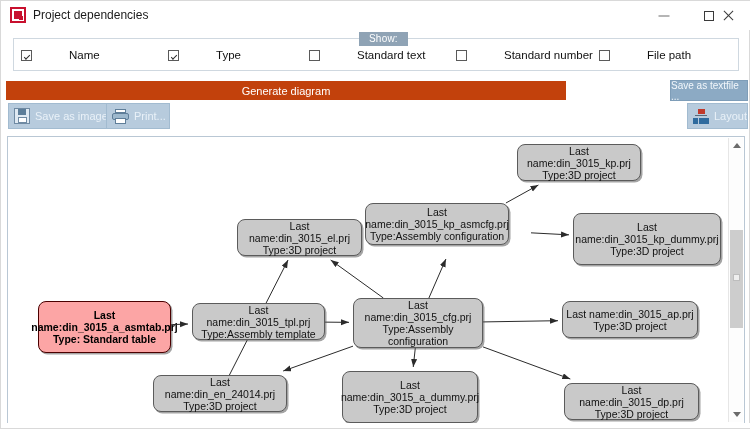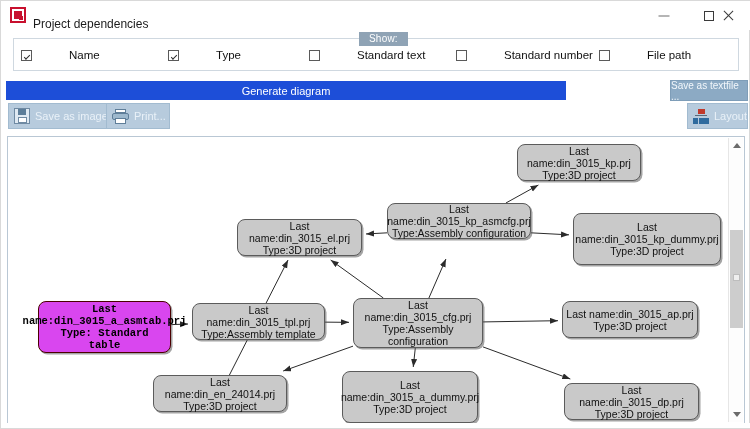--- a/index.html
+++ b/index.html
@@ -10,21 +10,21 @@
     font-size:11px;color:#1a1a1a;
     -webkit-font-smoothing:antialiased;
   }
   #app{position:relative;width:750px;height:429px;box-sizing:border-box;border:1px solid #d9d9d9;background:#fff;}
 
   
   .titlebar{position:absolute;left:0;top:0;width:750px;height:29px;background:#ffffff;}
   .title-icon{position:absolute;left:9px;top:6px;width:16px;height:16px;border:2px solid #c8102e;box-sizing:border-box;background:#ffffff;}
   .title-icon i{position:absolute;left:2px;top:2px;width:8px;height:8px;background:#c8102e;display:block;}
   .title-icon b{position:absolute;right:1px;bottom:1px;width:4px;height:4px;background:#c8102e;display:block;}
-  .title-text{position:absolute;left:32px;top:16px;font-size:12px;color:#1b1b1b;}
+  .title-text{position:absolute;left:32px;top:7px;font-size:12px;color:#1b1b1b;}
   .wbtn{position:absolute;top:0;width:45px;height:29px;cursor:default;}
   .wbtn span{position:absolute;left:50%;top:50%;}
   .wbtn-min{left:640px;}
   .wbtn-min span{width:11px;height:1px;background:#6d6d6d;transform:translate(-50%,-50%);}
   .wbtn-max{left:685px;}
   .wbtn-max span{width:10px;height:10px;border:1px solid #3a3a3a;box-sizing:border-box;transform:translate(-50%,-50%);}
   .wbtn-close{left:705px;width:44px;}
   .wbtn-close span{width:12px;height:12px;transform:translate(-50%,-50%);}
   .wbtn-close span:before,.wbtn-close span:after{content:"";position:absolute;left:0;top:5px;width:13px;height:1px;background:#3a3a3a;}
   .wbtn-close span:before{transform:rotate(45deg);}
@@ -34,21 +34,21 @@
   .groupbox{position:absolute;left:12px;top:37px;width:726px;height:33px;border:1px solid #cfd8e0;box-sizing:border-box;background:#fff;}
   .group-label{position:absolute;left:358px;top:31px;background:#8fa3b5;color:#ffffff;font-size:10px;padding:1px 10px 2px 10px;letter-spacing:.2px;}
   .chkrow{position:absolute;left:12px;top:37px;width:726px;height:33px;}
   .chk{position:absolute;top:10px;height:14px;display:flex;align-items:center;cursor:default;}
   .chk .box{width:11px;height:11px;border:1px solid #5a5a5a;box-sizing:border-box;background:#fff;position:relative;flex:none;}
   .chk .box.on:after{content:"";position:absolute;left:2px;top:4px;width:5px;height:2px;border-left:1.4px solid #2b2b2b;border-bottom:1.4px solid #2b2b2b;transform:rotate(-45deg);}
   .chk .lbl{margin-left:7px;font-size:11.5px;color:#111;white-space:nowrap;padding-left:30px;}
   .chk1{left:8px;} .chk2{left:155px;} .chk3{left:296px;} .chk4{left:443px;} .chk5{left:586px;}
 
   
-  .gen-btn{position:absolute;left:5px;top:80px;width:560px;height:19px;background:#1d4ed8;color:#fff;font-size:11px;display:flex;align-items:center;justify-content:center;cursor:default;}
+  .gen-btn{position:absolute;left:5px;top:80px;width:560px;height:19px;background:#c2410c;color:#fff;font-size:11px;display:flex;align-items:center;justify-content:center;cursor:default;}
   .txt-btn{position:absolute;left:669px;top:79px;width:78px;height:21px;background:#8caac4;color:#f2f7fb;font-size:10px;display:flex;align-items:center;justify-content:center;cursor:default;border:1px solid #7e9db8;box-sizing:border-box;}
 
   .tool{position:absolute;top:102px;height:26px;background:#b7cbdd;border:1px solid #a2bbd0;box-sizing:border-box;display:flex;align-items:center;cursor:default;}
   .tool .tlbl{font-size:11px;color:#e9f1f8;margin-left:5px;margin-right:8px;white-space:nowrap;}
   .tool-save{left:7px;width:116px;}
   .tool-print{left:105px;width:64px;}
   .tool-layout{left:686px;width:61px;}
 
   .ic{flex:none;margin-left:5px;position:relative;}
   
@@ -72,21 +72,21 @@
   
   .canvas{position:absolute;left:6px;top:135px;width:738px;height:288px;border:1px solid #b9c7d4;box-sizing:border-box;background:#ffffff;overflow:hidden;}
   .diagram{position:absolute;left:0;top:0;width:720px;height:286px;}
   .svg-edges{position:absolute;left:0;top:0;width:720px;height:286px;}
 
   .node{position:absolute;background:#c9c9c9;border:1px solid #5b5b5b;border-radius:8px;box-sizing:border-box;
         display:flex;flex-direction:column;align-items:center;justify-content:center;text-align:center;
         box-shadow:1.5px 1.5px 0 rgba(90,90,90,.55);cursor:default;}
   .node .l1{font-size:10.5px;color:#111;line-height:12px;padding:0 3px;}
   .node .l2{font-size:10.5px;color:#111;line-height:12px;padding:0 3px;}
-  .node.red{background:#d946ef;border-color:#4a0000;font-family:Liberation Mono, monospace;}
+  .node.red{background:#fca5a5;border-color:#4a0000;}
   .node.red .l1,.node.red .l2{color:#000;font-weight:600;}
 
   
   .vsb{position:absolute;right:1px;top:1px;width:15px;bottom:1px;background:#fdfdfd;border-left:1px solid #e6e6e6;box-sizing:border-box;}
   .vsb .arw{position:absolute;left:0;width:15px;height:15px;display:flex;align-items:center;justify-content:center;}
   .vsb .arw.up{top:0;} .vsb .arw.dn{bottom:0;}
   .vsb .arw i{display:block;width:0;height:0;border-left:4px solid transparent;border-right:4px solid transparent;}
   .vsb .arw.up i{border-bottom:5px solid #6b6b6b;}
   .vsb .arw.dn i{border-top:5px solid #6b6b6b;}
   .vsb .thumb{position:absolute;left:1px;width:13px;top:92px;height:98px;background:#cdcdcd;}
@@ -199,21 +199,21 @@
           <div class="l2">Type:Assembly template</div>
         </div>
         <div class="node" style="left: 345px; top: 161px; width: 130px; height: 50px; justify-content: space-between;">
           <div class="l1">Last name:din_3015_cfg.prj</div>
           <div class="l2">Type:Assembly configuration</div>
         </div>
         <div class="node" style="left: 229px; top: 82px; width: 125px; height: 37px;">
           <div class="l1">Last name:din_3015_el.prj</div>
           <div class="l2">Type:3D project</div>
         </div>
-        <div class="node" style="left: 379px; top: 66px; width: 144px; height: 36px;">
+        <div class="node" style="left: 357px; top: 66px; width: 144px; height: 42px;">
           <div class="l1">Last name:din_3015_kp_asmcfg.prj</div>
           <div class="l2">Type:Assembly configuration</div>
         </div>
         <div class="node" style="left: 509px; top: 7px; width: 124px; height: 37px;">
           <div class="l1">Last name:din_3015_kp.prj</div>
           <div class="l2">Type:3D project</div>
         </div>
         <div class="node" style="left: 565px; top: 76px; width: 148px; height: 52px;">
           <div class="l1">Last name:din_3015_kp_dummy.prj</div>
           <div class="l2">Type:3D project</div>

